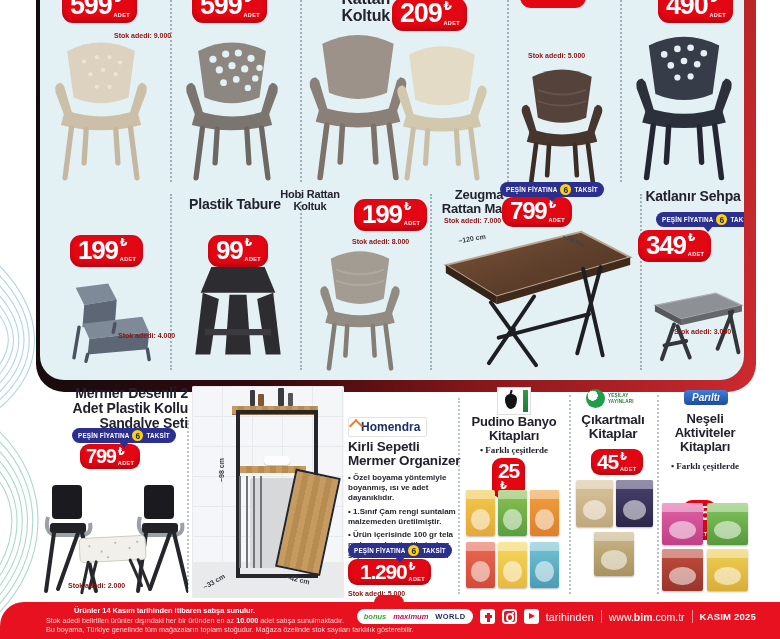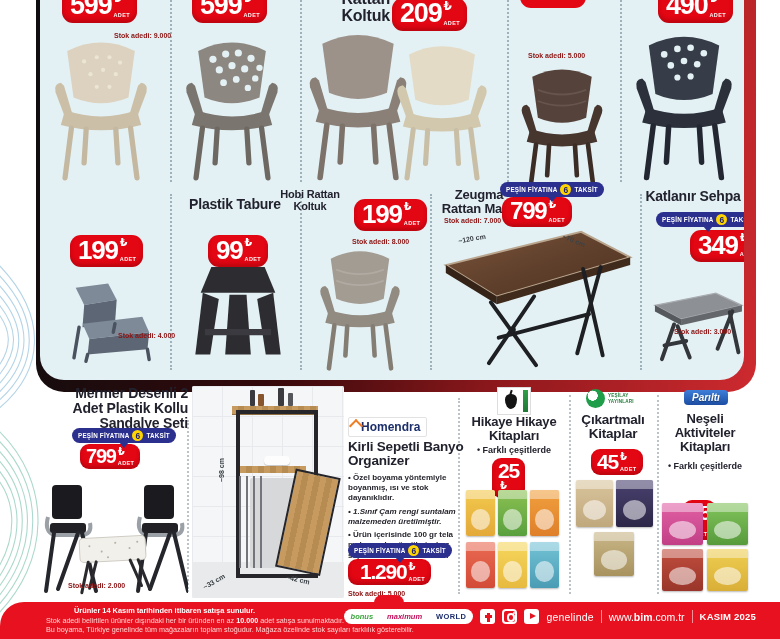--- a/index.html
+++ b/index.html
@@ -35,21 +35,21 @@
   .taksit{position:absolute;display:inline-flex;align-items:center;gap:3px;background:#2b2f8e;border-radius:8px;
     padding:2px 6px;color:#fff;font-size:6.3px;font-weight:bold;letter-spacing:.2px;white-space:nowrap;z-index:3;}
   .taksit .six{width:11px;height:11px;border-radius:50%;background:#ffd500;color:#23266e;display:flex;
     align-items:center;justify-content:center;font-size:8.5px;font-weight:bold;}
   .taksit::after{content:"";position:absolute;left:50%;bottom:-5px;margin-left:-5px;
     border:5px solid transparent;border-top:6px solid #2b2f8e;border-bottom:0;}
 
   .ptitle{position:absolute;color:#22222e;font-weight:bold;line-height:1.07;letter-spacing:-.2px;}
   .stok{position:absolute;color:#8c1212;font-size:7px;font-weight:bold;white-space:nowrap;z-index:4;}
   .dim{position:absolute;font-size:7px;font-weight:bold;color:#3c4247;white-space:nowrap;z-index:4;}
-  .note{position:absolute;color:#22222e;font-size:9px;font-weight:bold;}
+  .note{position:absolute;color:#22222e;font-size:9px;font-weight:bold;font-family:Liberation Serif, serif;}
 
   
   .art{position:absolute;}
   .chair .ch-back{fill:var(--c1);} .chair .ch-arm{fill:var(--c2);} .chair .ch-seat{fill:var(--c2);}
   .chair .ch-legs path{stroke:var(--c3);stroke-width:5;stroke-linecap:round;fill:none;}
   .chair--cream{--c1:#dcd2bf;--c2:#cbbfa7;--c3:#c4b8a1;}
   .chair--gray{--c1:#8d8781;--c2:#7b756f;--c3:#6e6862;}
   .chair--taupe{--c1:#9c9289;--c2:#8a8077;--c3:#7c7269;}
   .chair--cream2{--c1:#e3dbc6;--c2:#d2c8ae;--c3:#c9bfa6;}
   .chair--brown{--c1:#55423a;--c2:#47362e;--c3:#3b2c25;}
@@ -90,21 +90,21 @@
   .par-logo{position:absolute;background:linear-gradient(#3f7fd9,#1c4da3);border-radius:4px;color:#fff;
      font-size:10px;font-weight:bold;font-style:italic;padding:2px 8px;text-shadow:0 1px 1px rgba(0,0,0,.4);}
 
   
   .footer{position:absolute;left:0;top:602px;width:780px;height:37px;background:#e8111f;border-top-left-radius:24px;z-index:6;}
   .fnotch{position:absolute;left:374px;top:595px;width:30px;height:14px;background:#e8111f;border-radius:8px 8px 0 0;z-index:6;}
   .fleft{position:absolute;left:46px;top:4px;font-size:7.2px;line-height:1.32;color:#ffd2d2;}
   .fleft .l1{color:#fff;font-weight:bold;margin-left:28px;font-size:7.4px;}
   .fleft b{color:#fff;}
   .fright{position:absolute;right:24px;top:7px;display:flex;align-items:center;gap:7px;color:#fff;}
-  .cardpill{background:#fff;border-radius:9px;display:flex;align-items:center;gap:14px;padding:3px 7px;}
+  .cardpill{background:#fff;border-radius:9px;display:flex;align-items:center;gap:7px;padding:3px 7px;}
   .lg-bonus{color:#3aa63c;font-style:italic;font-weight:bold;font-size:7.5px;}
   .lg-max{color:#c00f5a;font-style:italic;font-weight:bold;font-size:7.5px;}
   .lg-world{color:#1c2d6b;font-weight:bold;font-size:7.5px;letter-spacing:.4px;}
   .fico{width:15px;height:15px;border-radius:3px;position:relative;}
   .fico--fb{background:#fff;}
   .fico--fb::before{content:"";position:absolute;left:7px;top:4px;width:3px;height:9px;background:#e8111f;}
   .fico--fb::after{content:"";position:absolute;left:5px;top:6px;width:7px;height:2.5px;background:#e8111f;}
   .fico--ig{border:2px solid #fff;width:11px;height:11px;border-radius:4px;}
   .fico--ig::before{content:"";position:absolute;left:2.2px;top:2.2px;width:4.5px;height:4.5px;border:2px solid #fff;border-radius:50%;}
   .fico--ig::after{content:"";position:absolute;right:.8px;top:.8px;width:2px;height:2px;background:#fff;border-radius:50%;}
@@ -399,21 +399,21 @@
         </g>
         <circle cx="80" cy="112" r="3.4" fill="#1e1f23"></circle>
       </svg>
 
       <div class="ptitle" style="left:602px;top:235px;width:102px;font-size:14px;text-align:center;">Katlanır Sehpa</div>
       <div class="taksit" style="left:616px;top:258px;">
         <span>PEŞİN FİYATINA</span>
         <span class="six">6</span>
         <span>TAKSİT</span>
       </div>
-      <div class="badge b26" style="left:650px;top:276px;">
+      <div class="badge b26" style="left:598px;top:276px;">
         <span class="num">349</span>
         <span class="side">
             <span class="cur">₺</span>
         <span class="unit">ADET</span>
           </span>
       </div>
       <div class="stok" style="left:634px;top:374px;">Stok adedi: 3.000</div>
       <svg class="art" style="left:608px;top:328px;" width="100" height="84" viewBox="0 0 115 95">
         <path d="M8 26 L78 12 L108 26 L38 42 Z" fill="#8d9196" stroke="#a9adb2" stroke-width="1.5"></path>
         <path d="M38 42 L108 26 L108 33 L38 49 Z" fill="#64686d"></path>
@@ -504,45 +504,45 @@
     <div class="org-door wood" style="left:82px;top:90px;width:42px;height:96px;"></div>
     <div class="dim" style="left:26px;top:96px;transform:rotate(-90deg);transform-origin:left top;">~98 cm</div>
     <div class="dim" style="left:10px;top:192px;transform:rotate(-30deg);">~33 cm</div>
     <div class="dim" style="left:94px;top:190px;transform:rotate(12deg);">~42 cm</div>
   </div>
 
   <div class="hom-logo" style="left:348px;top:417px;">
     <span class="hom-roof"></span>
     <span>Homendra</span>
   </div>
-  <div class="ptitle" style="left:348px;top:440px;width:118px;font-size:13.5px;">Kirli Sepetli Banyo Organizer</div>
+  <div class="ptitle" style="left:348px;top:440px;width:118px;font-size:13.5px;">Kirli Sepetli Mermer Organizer</div>
   <div style="position:absolute;left:348px;top:473px;width:112px;font-size:8px;line-height:1.28;color:#26262e;font-weight:bold;">
-    <div style="margin-bottom:3px;">• <span>Özel boyama yöntemiyle boyanmış, ısı ve stok dayanıklıdır.</span></div>
-    <div style="margin-bottom:3px;font-style:italic;">• <span>1.Sınıf Çam rengi suntalam malzemeden üretilmiştir.</span></div>
+    <div style="margin-bottom:3px;">• <span>Özel boyama yöntemiyle boyanmış, ısı ve adet dayanıklıdır.</span></div>
+    <div style="margin-bottom:3px;">• <span>1.Sınıf Çam rengi suntalam malzemeden üretilmiştir.</span></div>
     <div>• <span>Ürün içerisinde 100 gr tela malzemeden üretilmiş, bez sepet alanı bulunmaktadır.</span></div>
   </div>
   <div class="taksit" style="left:348px;top:543px;">
     <span>PEŞİN FİYATINA</span>
     <span class="six">6</span>
     <span>TAKSİT</span>
   </div>
   <div class="badge b21" style="left:348px;top:559px;padding-left:12px;">
     <span class="num">1.290</span>
     <span class="side">
         <span class="cur">₺</span>
     <span class="unit">ADET</span>
       </span>
   </div>
   <div class="stok" style="left:348px;top:590px;">Stok adedi: 5.000</div>
 
   <div class="pud-logo" style="left:497px;top:387px;">
     <span class="pud-pear"></span>
     <span class="pud-stripe"></span>
   </div>
-  <div class="ptitle" style="left:460px;top:415px;width:108px;font-size:13px;text-align:center;">Hikaye Hikaye Kitapları</div>
+  <div class="ptitle" style="left:460px;top:415px;width:108px;font-size:13px;text-align:center;">Pudino Banyo Kitapları</div>
   <div class="note" style="left:460px;top:445px;width:108px;text-align:center;">• Farklı çeşitlerde</div>
   <div class="badge b21" style="left:492px;top:458px;flex-direction:column;">
     <span class="num">25</span>
     <span class="side">
         <span class="cur">₺</span>
     <span class="unit">ADET</span>
       </span>
   </div>
   <div class="cover" style="left:466px;top:490px;width:29px;height:46px;background:linear-gradient(#f2c94c,#e3a93a);"></div>
   <div class="cover" style="left:498px;top:490px;width:29px;height:46px;background:linear-gradient(#8cc152,#58a03e);"></div>
@@ -597,21 +597,21 @@
     </div>
     <div class="fright">
       <div class="cardpill">
         <span class="lg-bonus">bonus</span>
         <span class="lg-max">maximum</span>
         <span class="lg-world">WORLD</span>
       </div>
       <span class="fico fico--fb"></span>
       <span class="fico fico--ig"></span>
       <span class="fico fico--yt"></span>
-      <span class="fhandle">genelinde</span>
+      <span class="fhandle">tarihinden</span>
       <span class="fsep"></span>
       <span class="fsite"><span>www.</span><b>bim</b><span>.com.tr</span></span>
       <span class="fsep"></span>
       <span class="fissue">KASIM 2025</span>
     </div>
   </div>
 
 </div>
 
 </body></html>

